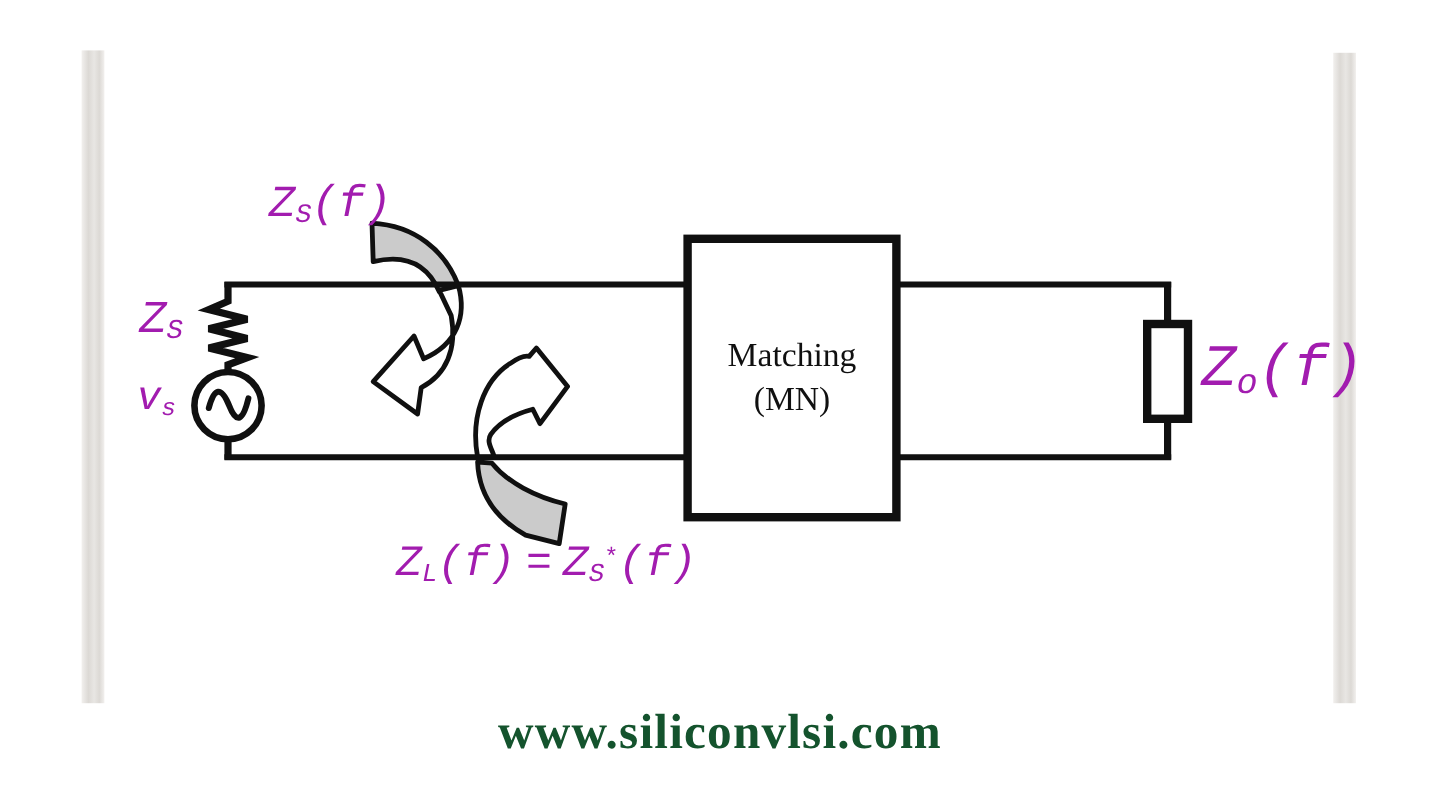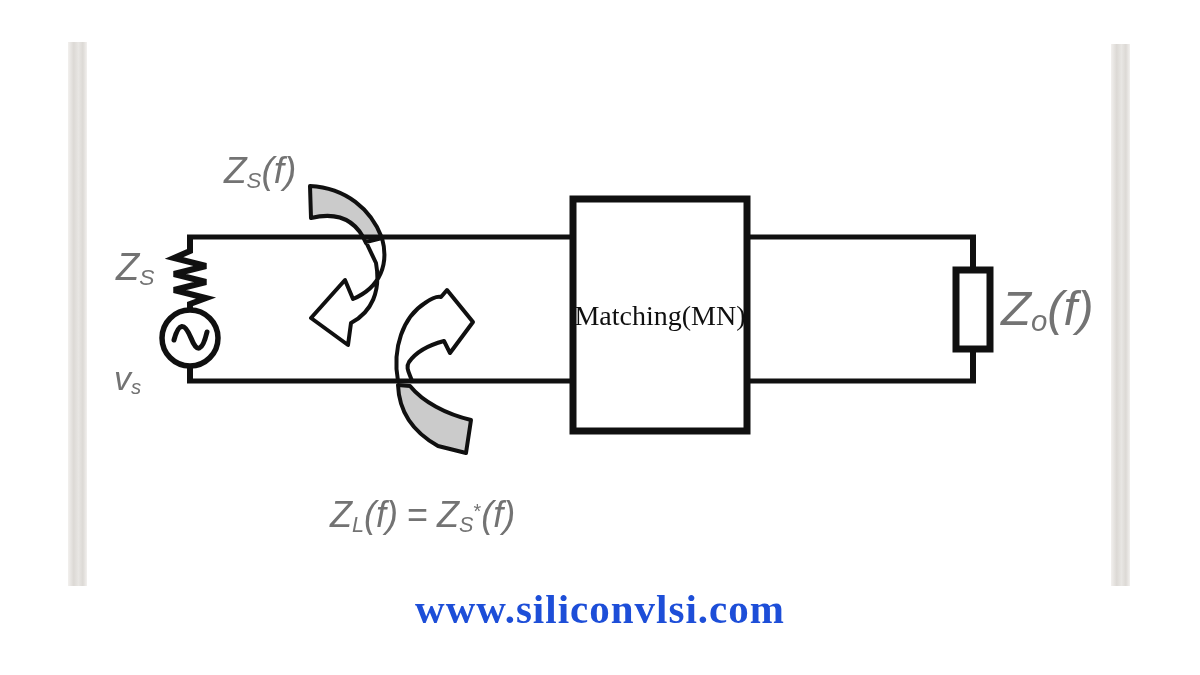--- a/index.html
+++ b/index.html
@@ -13,47 +13,47 @@
   .edge-stripe{
     position:absolute;
     width:19px;
     background:linear-gradient(90deg,#f2f0ee 0%,#dcd9d5 30%,#e8e6e3 55%,#dcd9d5 78%,#f2f0ee 100%);
   }
   #left-stripe{left:68px;top:42px;height:544px;}
   #right-stripe{left:1111px;top:44px;height:542px;}
   svg{position:absolute;left:0;top:0;}
   .math{
     position:absolute;
-    font-family:Liberation Sans, sans-serif;
+    font-family:Liberation Mono, monospace;
     font-style:italic;
-    color:#737373;
+    color:#a21caf;
     white-space:nowrap;
   }
   .math sub{font-size:0.6em;font-style:italic;line-height:0;vertical-align:-0.22em;}
   .math sup{font-size:0.55em;font-style:normal;line-height:0;vertical-align:0.45em;}
   .math .eq{margin:0 9px;font-style:normal;}
   #lbl-zsf{left:224px;top:150px;font-size:37px;}
   #lbl-zs {left:116px;top:246px;font-size:38px;}
-  #lbl-vs {left:114px;top:314px;font-size:34px;margin-top:45px;}
+  #lbl-vs {left:114px;top:314px;font-size:34px;}
   #lbl-zof{left:1001px;top:280px;font-size:49px;}
-  #lbl-zleq{left:330px;top:449px;font-size:36px;margin-top:45px;}
+  #lbl-zleq{left:330px;top:449px;font-size:36px;}
   #mn-label{
     position:absolute;left:570px;top:196px;width:180px;height:238px;
-    display:flex;flex-direction:row;align-items:center;justify-content:center;
+    display:flex;flex-direction:column;align-items:center;justify-content:center;
     font-family:"Liberation Serif",serif;
     font-size:28px;line-height:37px;color:#101010;text-align:center;
   }
   #watermark{
     position:absolute;left:0;top:585px;width:1200px;
     text-align:center;
     font-family:"Liberation Serif",serif;
     font-weight:bold;
     font-size:41px;
     letter-spacing:1px;
-    color:#1d4ed8;
+    color:#14532d;
   }
 </style>
 </head>
 <body>
 
 <div id="canvas">
 
   <div id="left-stripe" class="edge-stripe"></div>
   <div id="right-stripe" class="edge-stripe"></div>
 

